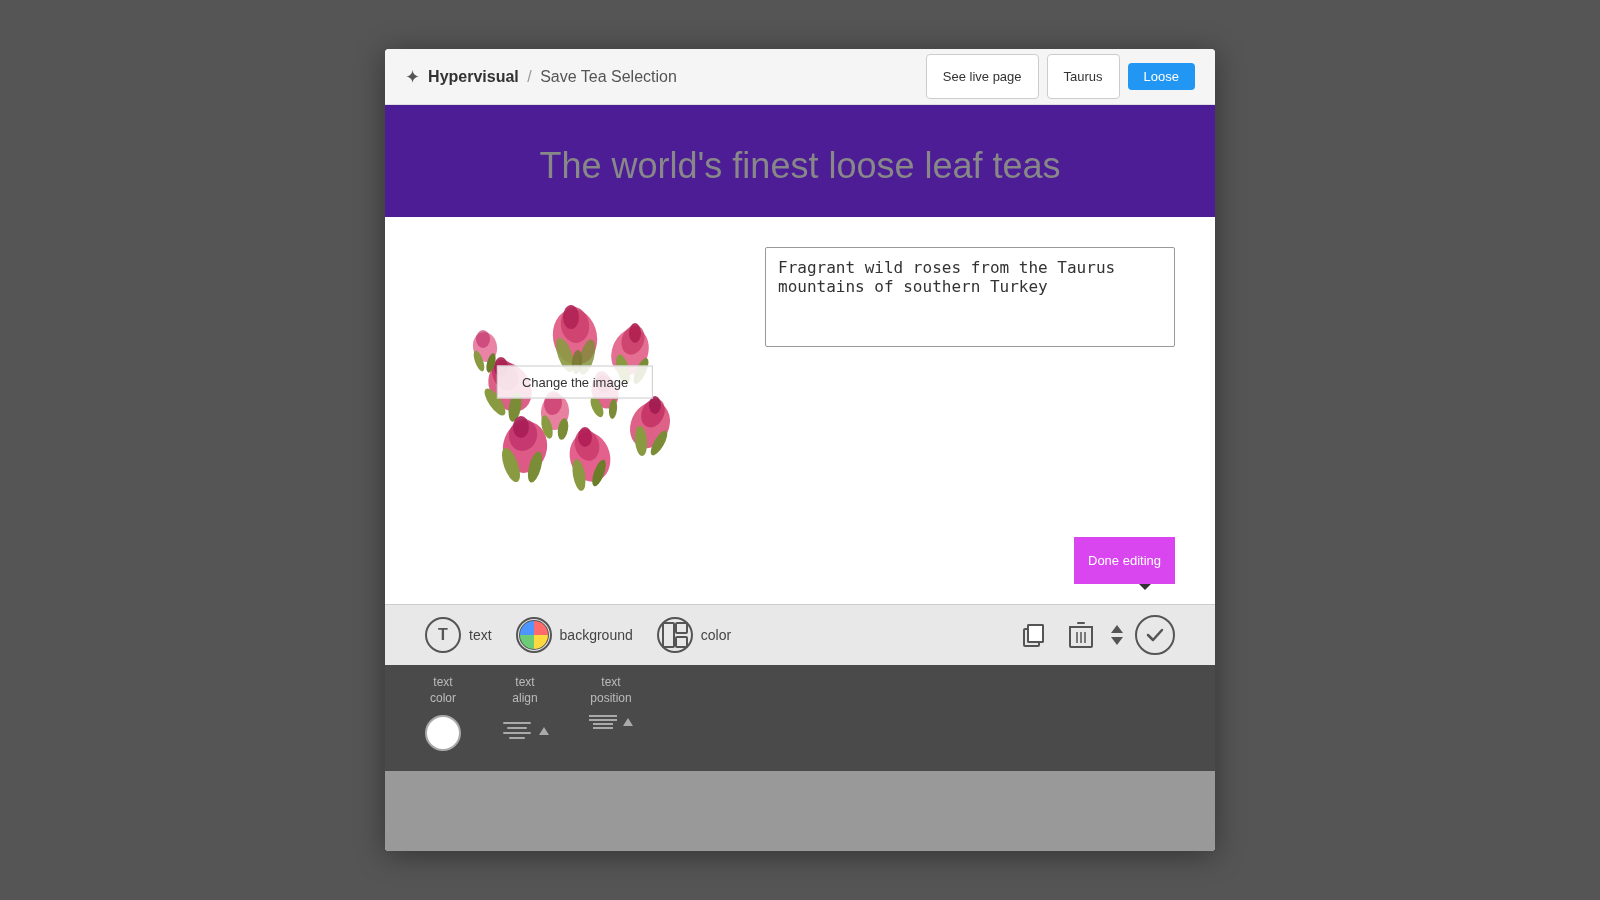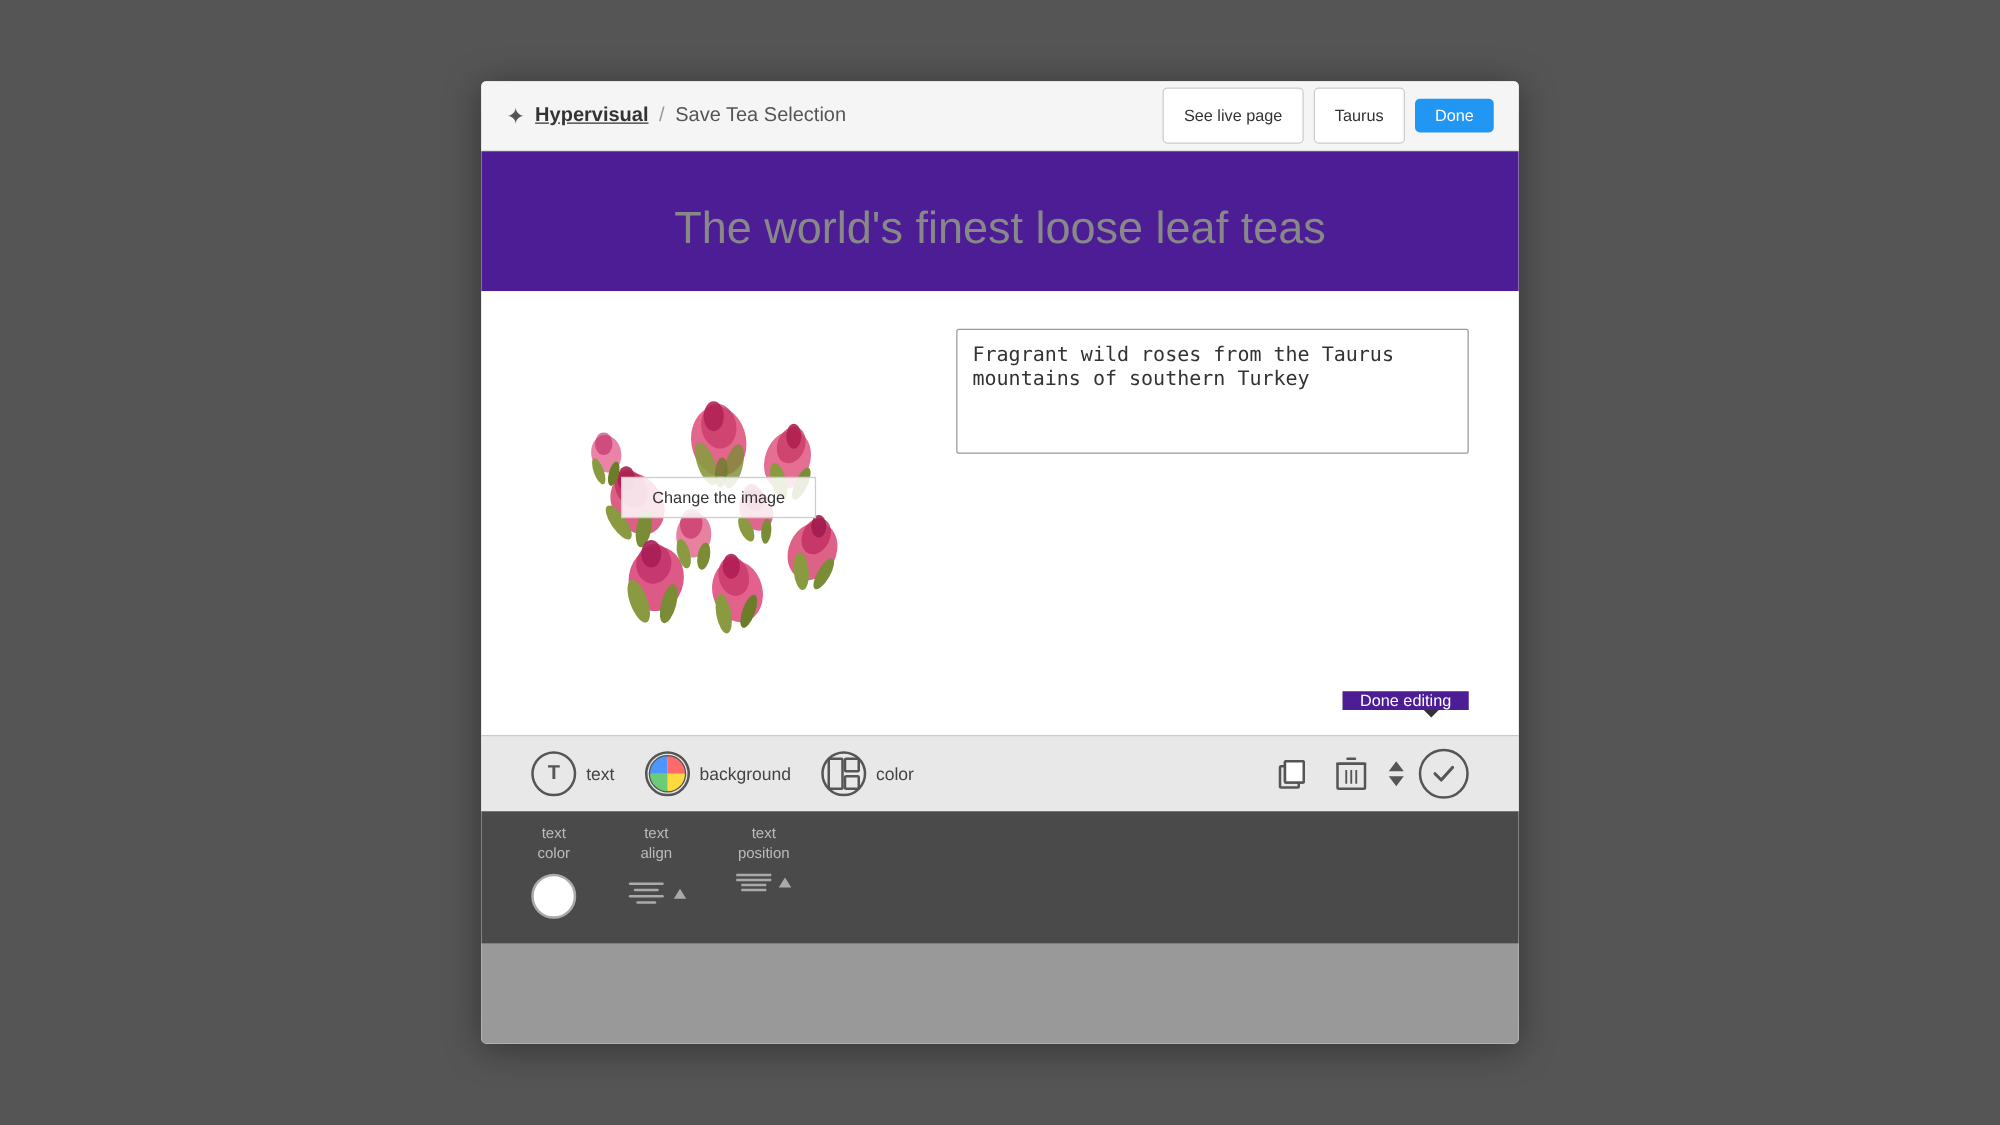--- a/index.html
+++ b/index.html
@@ -43,21 +43,20 @@
       color: #555;
       font-size: 18px;
     }
     .header-title {
       font-size: 16px;
       color: #444;
     }
     .header-title .app-name {
       font-weight: 600;
       color: #333;
-      text-decoration: underline;
     }
     .header-title .separator {
       color: #999;
       margin: 0 4px;
     }
     .header-title .page-name {
       color: #555;
     }
     .header-buttons {
       display: flex;
@@ -167,23 +166,23 @@
     }
 
     
     .done-editing-row {
       display: flex;
       justify-content: flex-end;
       margin-bottom: 0;
       position: relative;
     }
     .done-editing-tooltip {
-      background: #4c1d95;
+      background: #d946ef;
       color: #fff;
-      padding: 0 14px;
+      padding: 16px 14px;
       border-radius: 0;
       font-size: 13px;
       position: relative;
     }
     .done-editing-tooltip::after {
       content: '';
       position: absolute;
       bottom: -6px;
       right: 24px;
       border-left: 6px solid transparent;
@@ -389,21 +388,21 @@
       <span class="logo-icon">✦</span>
       <span class="header-title">
         <span class="app-name">Hypervisual</span>
         <span class="separator">/</span>
         <span class="page-name">Save Tea Selection</span>
       </span>
     </div>
     <div class="header-buttons">
       <button class="btn-outline">See live page</button>
       <button class="btn-outline">Taurus</button>
-      <button class="btn-primary">Done</button>
+      <button class="btn-primary">Loose</button>
     </div>
   </div>
 
   <div class="hero-section">
     <h1 class="hero-title">The world's finest loose leaf teas</h1>
   </div>
 
   <div class="content-section">
     <div class="product-row">
 

